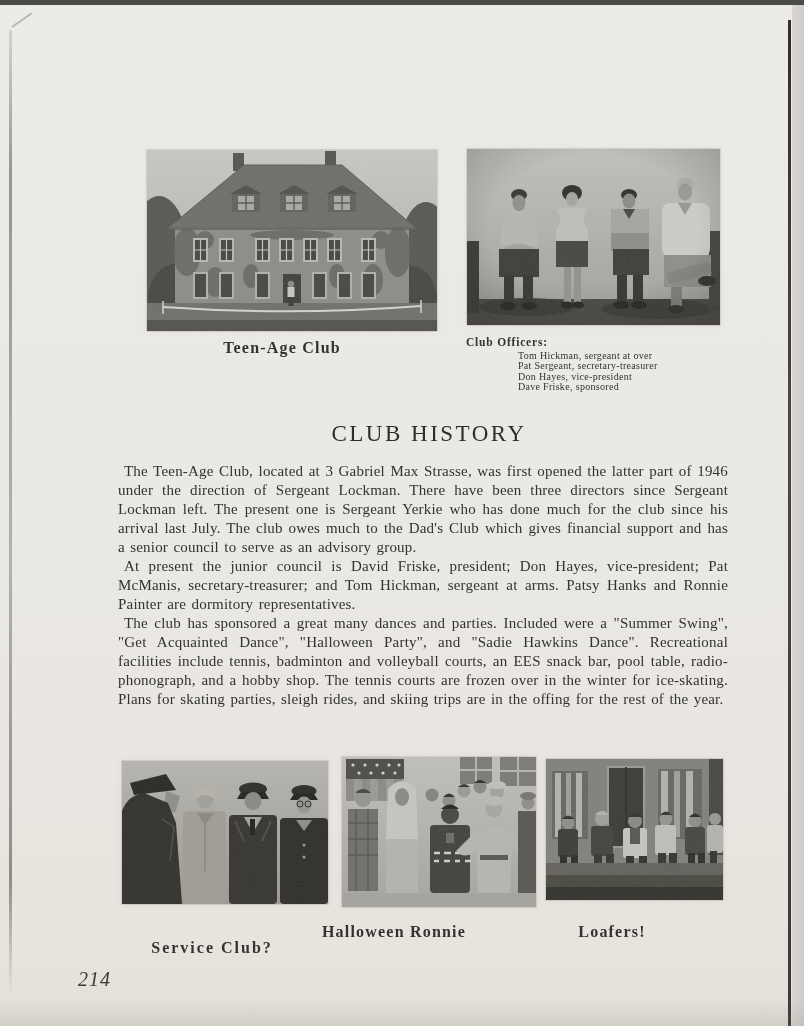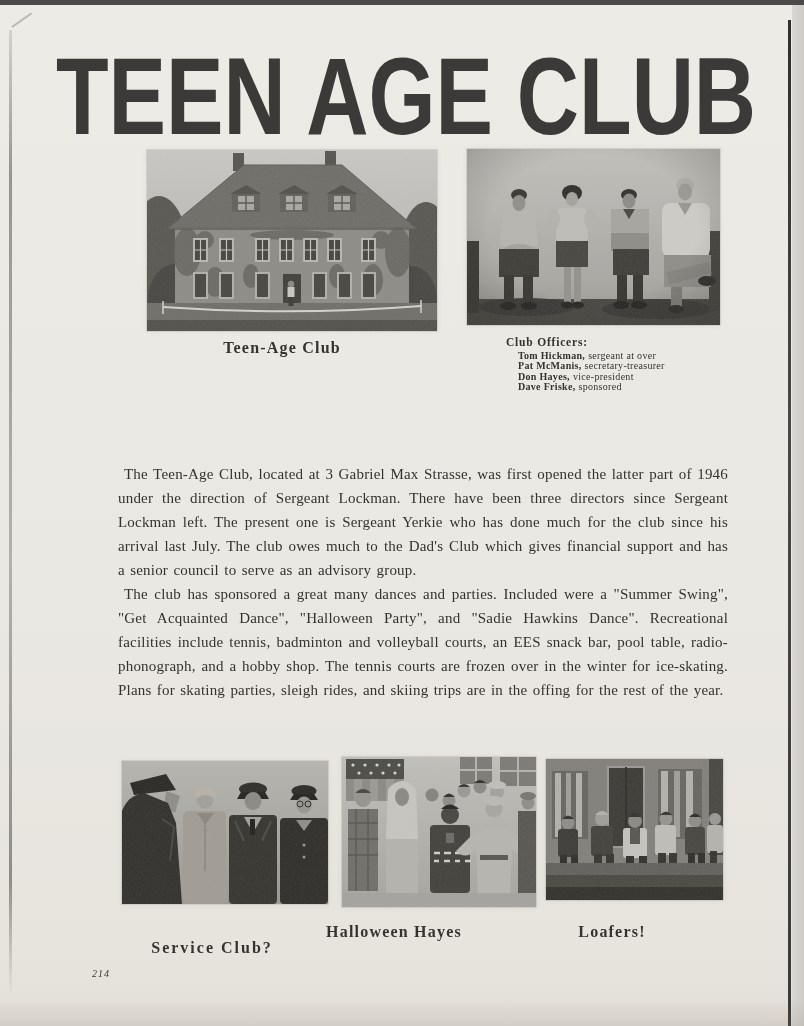--- a/index.html
+++ b/index.html
@@ -17,54 +17,49 @@
 
   .title-wrap{position:absolute;left:50px;top:46px;width:712px;height:100px;}
 
   .photo{position:absolute;display:block;box-shadow:0 0 0 1px rgba(70,65,55,.12), 0 0 6px rgba(70,65,55,.08);}
 
   .caption{
     position:absolute;font-weight:bold;font-size:16px;letter-spacing:1.2px;
     color:#34332f;white-space:nowrap;transform:translateX(-50%);
   }
   .officers{position:absolute;left:466px;top:336px;width:300px;color:#34332f;}
-  .officers-heading{font-weight:bold;font-size:11.5px;letter-spacing:.8px;margin-bottom:3px;margin-left:40px;}
+  .officers-heading{font-weight:bold;font-size:11.5px;letter-spacing:.8px;margin-bottom:3px;}
   .officer-line{padding-left:52px;font-size:10px;line-height:10.4px;letter-spacing:.3px;white-space:nowrap;}
-  .officer-name{font-weight:bold;}
+  .officer-name{font-weight:normal;}
   .officer-role{margin-left:3px;}
 
   .history-heading{
     position:absolute;left:429px;top:421px;transform:translateX(-50%);
     font-size:23px;letter-spacing:2.5px;color:#2f2e2b;white-space:nowrap;
   }
   .history-body{
     position:absolute;left:118px;top:462px;width:610px;
-    font-size:15px;line-height:24px;text-align:justify;color:#33322e;
+    font-size:15px;line-height:19px;text-align:justify;color:#33322e;
     letter-spacing:.2px;word-spacing:1.4px;
   }
   .history-body p{margin:0;text-indent:6px;}
 
-  .page-number{position:absolute;left:92px;top:968px;font-style:italic;font-size:10px;color:#3a3935;letter-spacing:1px;}
+  .page-number{position:absolute;left:78px;top:968px;font-style:italic;font-size:20px;color:#3a3935;letter-spacing:1px;}
 </style>
 </head>
 <body>
 
 <div class="page">
 
   <div class="top-band"></div>
   <div class="right-edge-band"></div>
   <div class="right-edge-line"></div>
   <div class="left-crease"></div>
   <div class="left-crease-diag"></div>
 
-  <div class="title-wrap">
-    <svg width="712" height="100" viewBox="0 0 712 100">
-      <text x="6" y="88" font-family="Liberation Sans, sans-serif" font-weight="bold" font-size="110" fill="#3b3a38" textLength="700" lengthAdjust="spacingAndGlyphs">TEEN AGE CLUB</text>
-    </svg>
-  </div>
 
   <svg class="photo" style="left:147px;top:150px;" width="290" height="181" viewBox="0 0 290 181">
     <defs>
       <linearGradient id="sky1" x1="0" y1="0" x2="0" y2="1">
         <stop offset="0" stop-color="#cbc9c5"></stop>
           <stop offset="1" stop-color="#adaba6"></stop>
       </linearGradient>
       <filter id="g1">
           <feTurbulence type="fractalNoise" baseFrequency="0.9" numOctaves="2" stitchTiles="stitch"></feTurbulence>
         <feColorMatrix type="matrix" values="0 0 0 0 .45 0 0 0 0 .44 0 0 0 0 .42 0 0 0 .16 0"></feColorMatrix>
@@ -269,32 +264,34 @@
     <rect width="253" height="176" fill="url(#vg2)"></rect>
     <rect width="253" height="176" filter="url(#g2)"></rect>
   </svg>
 
   <div class="officers">
     <div class="officers-heading">Club Officers:</div>
     <div class="officer-line">
       <span class="officer-name">Tom Hickman,</span><span class="officer-role">sergeant at over</span>
     </div>
     <div class="officer-line">
-      <span class="officer-name">Pat McManis,</span><span class="officer-role">secretary-treasurer</span>
+      <span class="officer-name">Pat Sergeant,</span><span class="officer-role">secretary-treasurer</span>
     </div>
     <div class="officer-line">
       <span class="officer-name">Don Hayes,</span><span class="officer-role">vice-president</span>
     </div>
     <div class="officer-line">
       <span class="officer-name">Dave Friske,</span><span class="officer-role">sponsored</span>
     </div>
   </div>
 
+  <div class="history-heading">CLUB HISTORY</div>
   <div class="history-body">
     <p>The Teen-Age Club, located at 3 Gabriel Max Strasse, was first opened the latter part of 1946 under the direction of Sergeant Lockman. There have been three directors since Sergeant Lockman left. The present one is Sergeant Yerkie who has done much for the club since his arrival last July. The club owes much to the Dad's Club which gives financial support and has a senior council to serve as an advisory group.</p>
+    <p>At present the junior council is David Friske, president; Don Hayes, vice-president; Pat McManis, secretary-treasurer; and Tom Hickman, sergeant at arms. Patsy Hanks and Ronnie Painter are dormitory representatives.</p>
     <p>The club has sponsored a great many dances and parties. Included were a "Summer Swing", "Get Acquainted Dance", "Halloween Party", and "Sadie Hawkins Dance". Recreational facilities include tennis, badminton and volleyball courts, an EES snack bar, pool table, radio-phonograph, and a hobby shop. The tennis courts are frozen over in the winter for ice-skating. Plans for skating parties, sleigh rides, and skiing trips are in the offing for the rest of the year.</p>
   </div>
 
   <svg class="photo" style="left:122px;top:761px;" width="206" height="143" viewBox="0 0 206 143">
     <defs>
       <linearGradient id="wall3" x1="0" y1="0" x2="0" y2="1">
         <stop offset="0" stop-color="#b7b5b0"></stop>
           <stop offset="1" stop-color="#9a9891"></stop>
       </linearGradient>
       <filter id="g3">
@@ -506,19 +503,19 @@
     </g>
     <g>
       <rect x="0" y="104" width="177" height="12" fill="#605f5a"></rect>
       <rect x="0" y="116" width="177" height="12" fill="#47463f"></rect>
       <rect x="0" y="128" width="177" height="13" fill="#2f2e29"></rect>
     </g>
     <rect width="177" height="141" filter="url(#g5)"></rect>
   </svg>
 
   <div class="caption" style="left:212px;top:923px;letter-spacing:2px;margin-top:16px;">Service Club?</div>
-  <div class="caption" style="left:394px;top:923px;">Halloween Hayes</div>
+  <div class="caption" style="left:394px;top:923px;">Halloween Ronnie</div>
   <div class="caption" style="left:612px;top:923px;">Loafers!</div>
 
   <div class="page-number">214</div>
 
   <div class="bottom-shade"></div>
 </div>
 
 </body></html>

